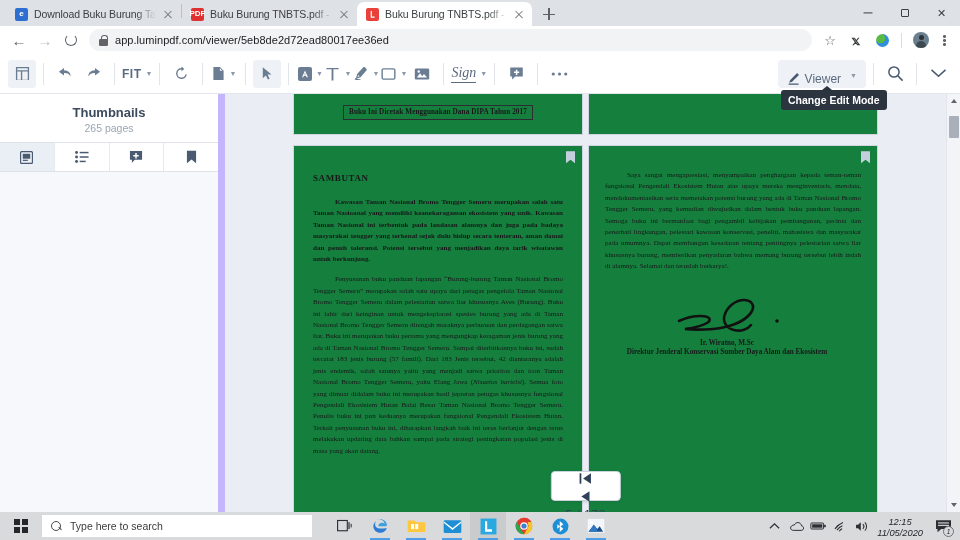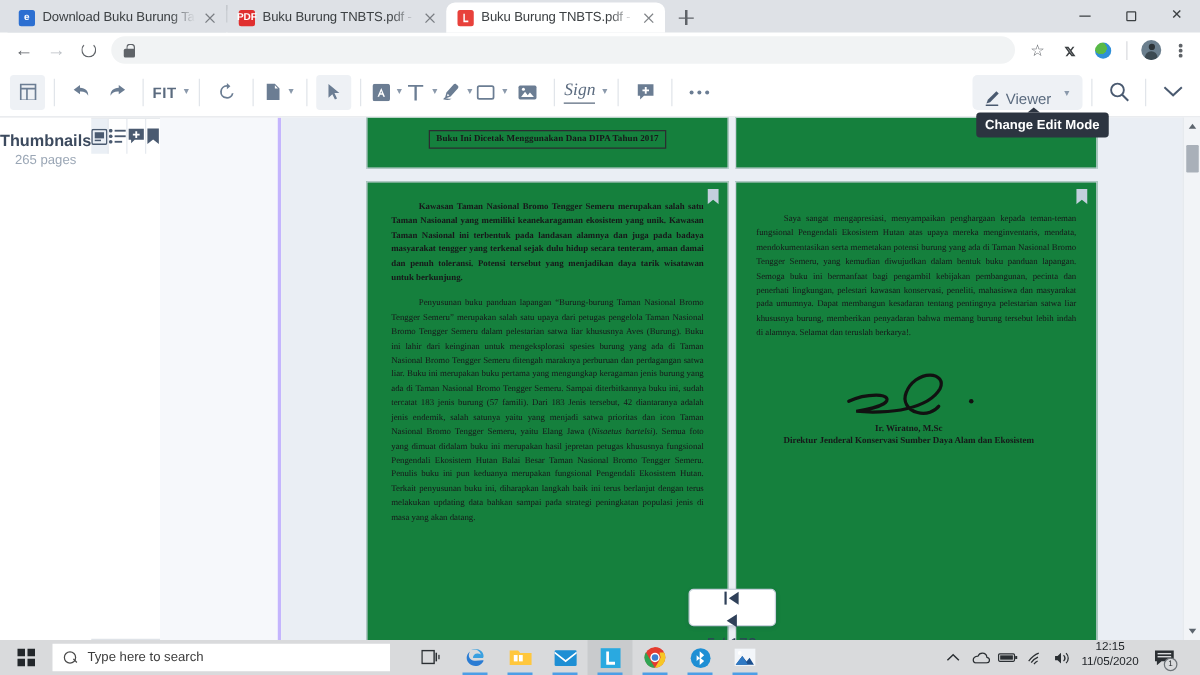--- a/index.html
+++ b/index.html
@@ -118,22 +118,22 @@
     font-size:10.5px; font-weight:bold; padding:4px 7px; border-radius:3px;
     white-space:nowrap; z-index:9;
   }
   .tooltip::before{
     content:""; position:absolute; top:-4px; left:41px; border-left:5px solid transparent;
     border-right:5px solid transparent; border-bottom:4px solid #2c3440;
   }
 
   
   .body{ display:flex; height:418px; }
-  .sidebar{ width:225px; flex:0 0 225px; background:#fff; border-right:3px solid #c4b5fd;
-     display:flex; flex-direction:row; }
+  .sidebar{ width:225px; flex:0 0 225px; background:#fff; border-right:7px solid #c4b5fd;
+     display:flex; flex-direction:column; }
   .sbhead{ padding:11px 0 8px; text-align:center; }
   .sbtitle{ font-size:13px; font-weight:bold; color:#3c4a5e; }
   .sbsub{ font-size:10.5px; color:#9aa6b5; margin-top:2px; }
   .sbtabs{ display:flex; border-top:1px solid #dfe3e8; border-bottom:1px solid #dfe3e8; }
   .sbtab{ flex:1 1 0; height:28px; display:flex; align-items:center; justify-content:center;
      border-right:1px solid #e6eaef; }
   .sbtab:last-child{ border-right:none; }
   .sbtab.active{ background:#eaeff5; }
   .sbtab svg{ fill:#4a5a70; }
   .sbbody{ flex:1 1 auto; background:#f6f8fb; }
@@ -213,21 +213,21 @@
   .magnifier::before{ content:""; position:absolute; left:0; top:0; width:8px; height:8px;
     border:1.3px solid #4a4a4a; border-radius:50%; }
   .magnifier::after{ content:""; position:absolute; left:7.2px; top:7.2px; width:4px; height:1.3px;
     background:#4a4a4a; transform:rotate(45deg); }
   .tbicons{ display:flex; align-items:center; margin-left:14px; gap:0; }
   .tbicon{ width:36px; height:28px; display:flex; align-items:center; justify-content:center;
     position:relative; }
   .tbicon.open::after{ content:""; position:absolute; bottom:0; left:8px; width:20px; height:2px;
     background:#4d9ee6; }
   .tbicon.act{ background:#c9cbcd; }
-  .tray{ margin-left:auto; display:flex; align-items:flex-start; gap:0; padding-right:16px; }
+  .tray{ margin-left:auto; display:flex; align-items:flex-end; gap:0; padding-right:4px;font-style:italic; }
   .trayicon{ width:22px; height:28px; display:flex; align-items:center; justify-content:center;
     color:#2b2f33; font-size:11px; }
   .clock{ text-align:center; font-size:9.3px; color:#1d2125; line-height:1.25;
     padding:0 7px 0 4px; }
   .notif{ width:26px; height:28px; display:flex; align-items:center; justify-content:center;
     position:relative; }
   .notifbadge{ position:absolute; right:2px; bottom:3px; width:11px; height:11px;
     border-radius:50%; background:#d9dadc; border:1px solid #6e7378; font-size:6.5px;
     display:flex; align-items:center; justify-content:center; color:#1d2125; }
 </style>
@@ -283,20 +283,21 @@
       </div>
     <div class="navbtn">
         <span class="arrow dim">→</span>
       </div>
     <div class="navbtn">
         <span class="reload"></span>
       </div>
 
     <div class="omnibox">
       <span class="lock"></span>
+      <span class="url">app.luminpdf.com/viewer/5eb8de2d72ead80017ee36ed</span>
     </div>
 
     <div class="omni-right">
       <div class="navbtn">
           <span class="arrow star">☆</span>
         </div>
       <div class="navbtn">
           <span class="arrow xicon">𝕩</span>
         </div>
       <div class="navbtn">
@@ -515,20 +516,21 @@
           </div>
 
           <div class="spread spread-main">
 
             <div class="page docpage">
               <span class="bmk">
                 <svg width="9" height="13" viewBox="0 0 10 14">
                     <path d="M0 0h10v13.5L5 9.6 0 13.5V0z"></path>
                   </svg>
               </span>
+              <div class="sambutan">SAMBUTAN</div>
               <p class="para p1">Kawasan Taman Nasional Bromo Tengger Semeru merupakan salah satu Taman Nasioanal yang memiliki keanekaragaman ekosistem yang unik. Kawasan Taman Nasional ini terbentuk pada landasan alamnya dan juga pada badaya masyarakat tengger yang terkenal sejak dulu hidup secara tenteram, aman damai dan penuh toleransi. Potensi tersebut yang menjadikan daya tarik wisatawan untuk berkunjung.</p>
               <p class="para p2"><span>Penyusunan buku panduan lapangan “Burung-burung Taman Nasional Bromo Tengger Semeru” merupakan salah satu upaya dari petugas pengelola Taman Nasional Bromo Tengger Semeru dalam pelestarian satwa liar khususnya Aves (Burung). Buku ini lahir dari keinginan untuk mengeksplorasi spesies burung yang ada di Taman Nasional Bromo Tengger Semeru ditengah maraknya perburuan dan perdagangan satwa liar. Buku ini merupakan buku pertama yang mengungkap keragaman jenis burung yang ada di Taman Nasional Bromo Tengger Semeru. Sampai diterbitkannya buku ini, sudah tercatat 183 jenis burung (57 famili). Dari 183 Jenis tersebut, 42 diantaranya adalah jenis endemik, salah satunya yaitu yang menjadi satwa prioritas dan icon Taman Nasional Bromo Tengger Semeru, yaitu Elang Jawa (</span><em>Nisaetus bartelsi</em><span>). Semua foto yang dimuat didalam buku ini merupakan hasil jepretan petugas khususnya fungsional Pengendali Ekosistem Hutan Balai Besar Taman Nasional Bromo Tengger Semeru. Penulis buku ini pun keduanya merupakan fungsional Pengendali Ekosistem Hutan. Terkait penyusunan buku ini, diharapkan langkah baik ini terus berlanjut dengan terus melakukan updating data bahkan sampai pada strategi peningkatan populasi jenis di masa yang akan datang.</span></p>
             </div>
 
             <div class="page docpage">
               <span class="bmk">
                 <svg width="9" height="13" viewBox="0 0 10 14">
                     <path d="M0 0h10v13.5L5 9.6 0 13.5V0z"></path>
                   </svg>
               </span>

